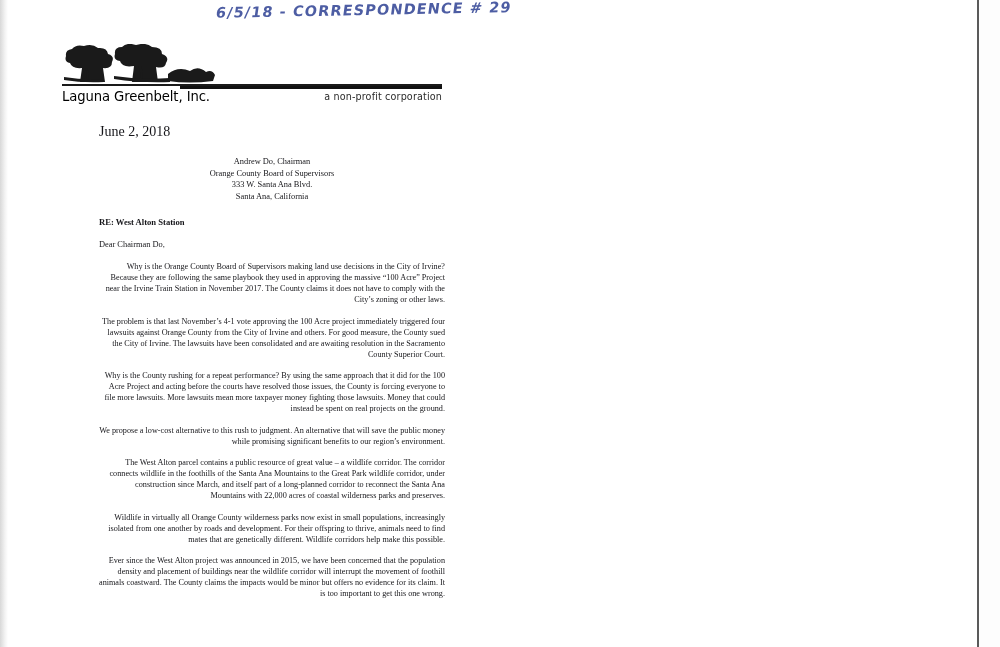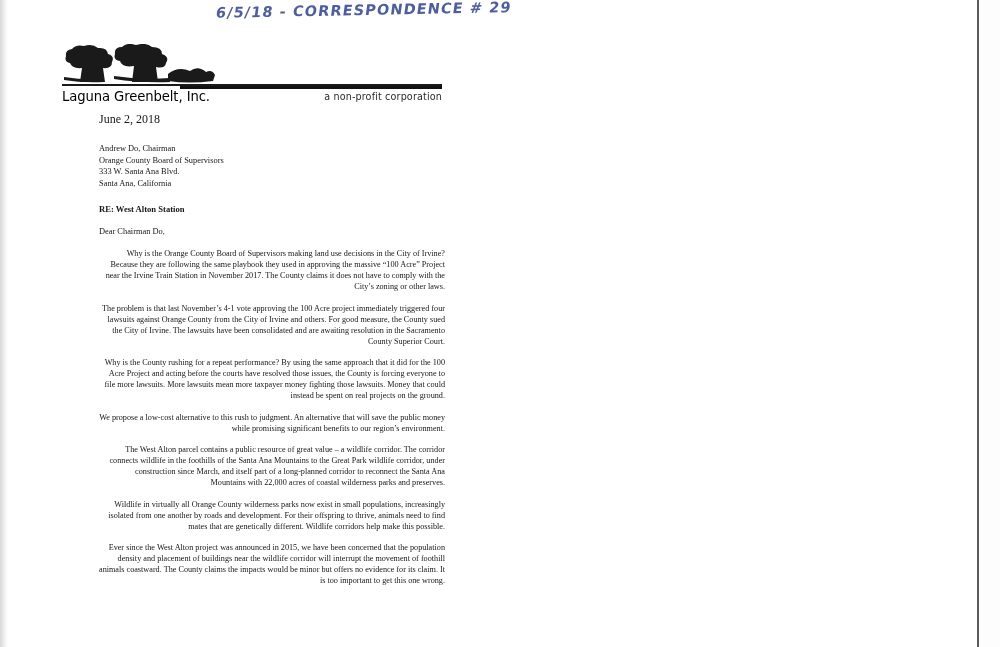--- a/index.html
+++ b/index.html
@@ -85,22 +85,22 @@
   }
 
   
   .body-col {
     position: absolute;
     font-family: "Liberation Serif", serif;
     color: #16161a;
   }
   .col-left  { left: 89px; top: 108px;  width: 346px; }
   .p  { margin: 0 0 10.5px 0; font-size: 8.2px; line-height: 11.0px; text-align: right; }
-  .date-line  { margin: 4px 0 16px 0; font-size: 12px; }
-  .addr       { margin: 0 0 15px 0; font-size: 8.4px; line-height: 11.5px; }
+  .date-line  { margin: 16px 0 16px 0; font-size: 14px; }
+  .addr       { margin: 0 0 15px 0; font-size: 8.4px; line-height: 11.5px; text-align: center; }
   .re-line    { margin: 0 0 13px 0; font-size: 8.6px; font-weight: bold; }
   .salutation { margin: 0 0 12px 0; font-size: 8.4px; }
 
   
   .footer {
     position: absolute;
     font-family: "DejaVu Sans", sans-serif;
     font-size: 9.2px;
     letter-spacing: 0.7px;
     color: #1d1d1d;

